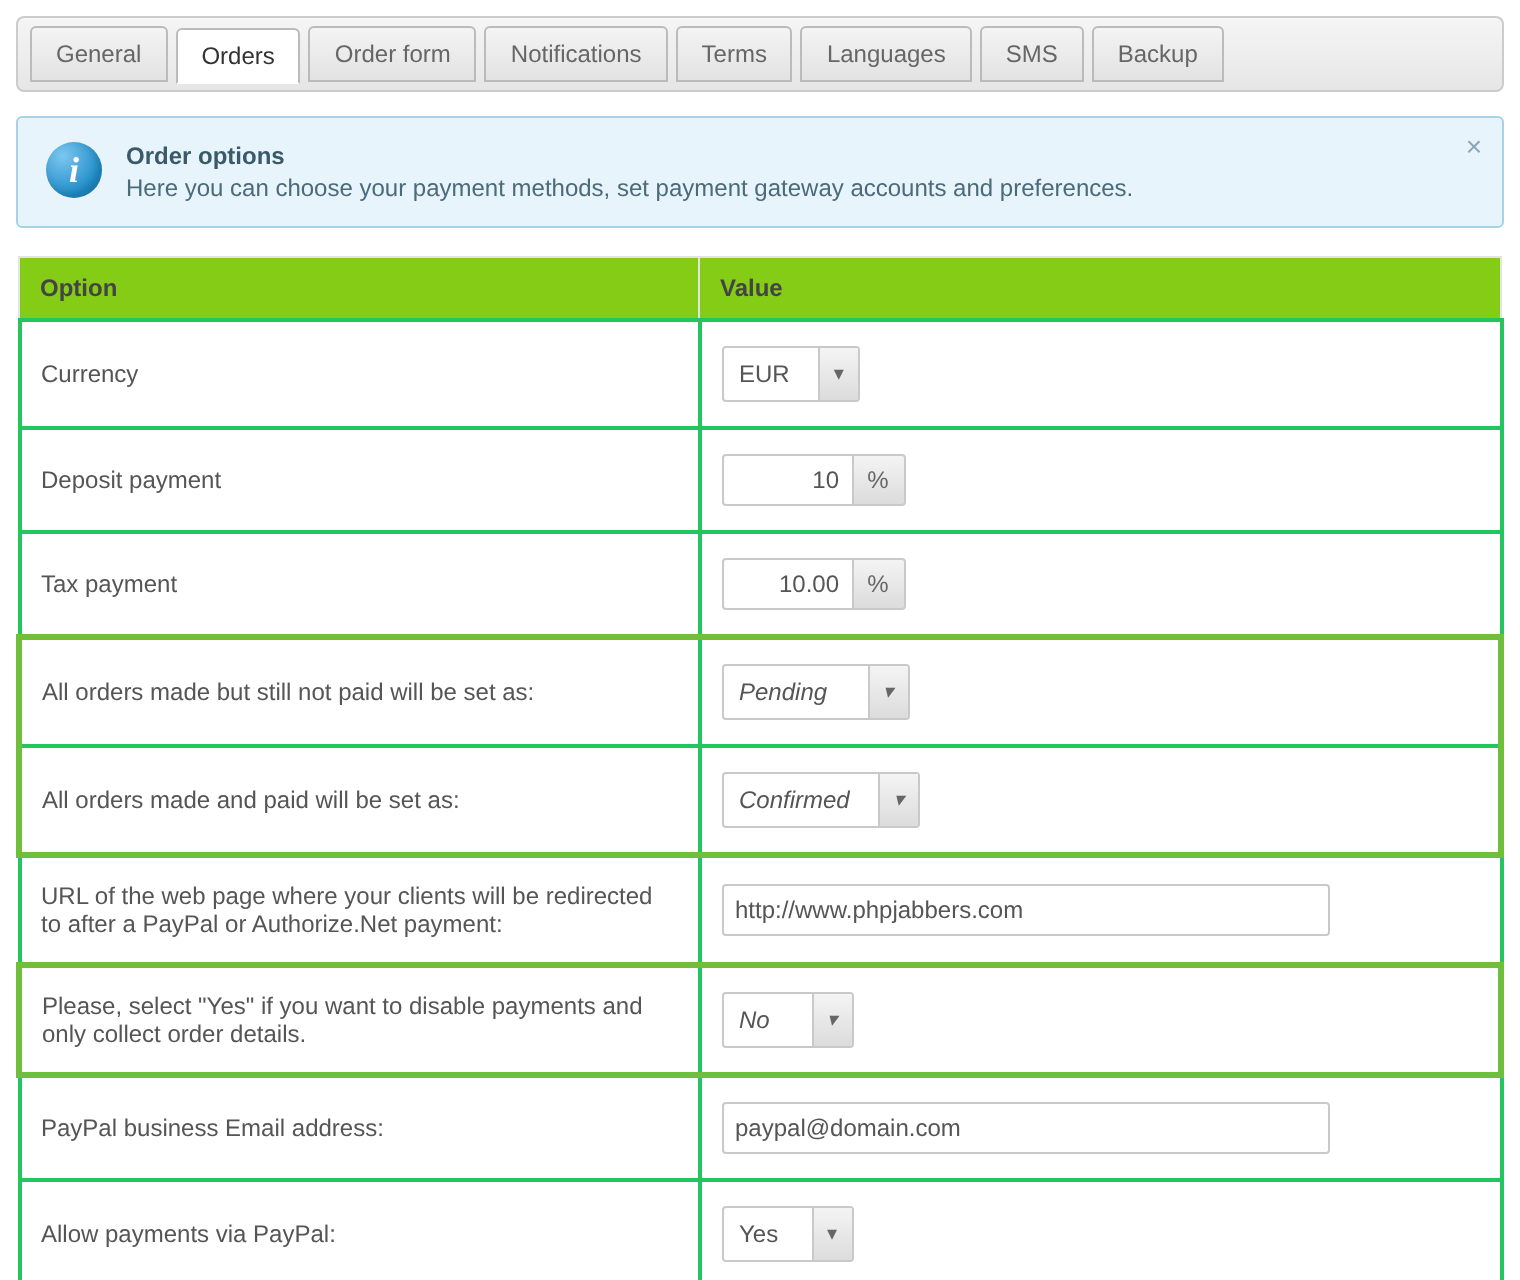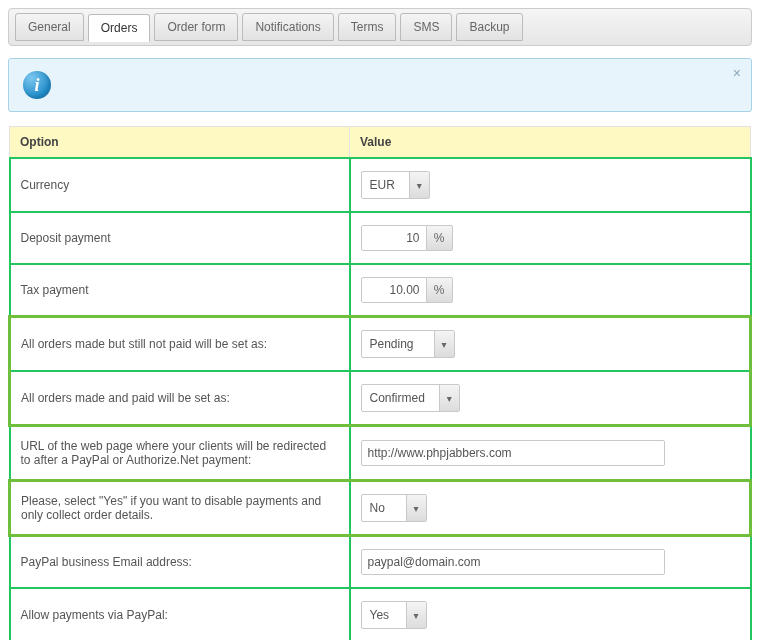--- a/index.html
+++ b/index.html
@@ -67,37 +67,37 @@
   .info-title { font-weight: bold; color: #3a5a6a; margin-bottom: 2px; }
 
   
   table.opts {
     width: 100%;
     border-collapse: collapse;
     margin-top: 14px;
   }
   table.opts th {
     text-align: left;
-    background: #fef9c3;
+    background: #84cc16;
     border: 1px solid #e3e3e3;
     padding: 8px 10px;
     font-weight: bold;
     color: #444;
   }
   table.opts td {
     border: 2px solid #22c55e;
     padding: 12px 10px;
     vertical-align: middle;
     color: #555;
   }
   table.opts td.label { width: 340px; }
   table.opts tr.hl-top td { border-top: 3px solid #6fbf3d; }
   table.opts tr.hl-bot td { border-bottom: 3px solid #6fbf3d; }
   table.opts tr.hl-sides td.label { border-left: 3px solid #6fbf3d; }
-  table.opts tr.hl-sides td.val { border-right: 3px solid #6fbf3d; }
+  table.opts tr.hl-sides td.val { border-right: 3px solid #6fbf3d; font-style: italic; }
   
 
   
   .select, .text-input, .num-input {
     border: 1px solid #c9c9c9;
     background: #fff;
     padding: 5px 6px;
     font-size: 12px;
     color: #555;
     border-radius: 2px;
@@ -132,26 +132,31 @@
 <body>
 
 <div class="page">
 
   <div class="tabbar">
     <div class="tab">General</div>
     <div class="tab active">Orders</div>
     <div class="tab">Order form</div>
     <div class="tab">Notifications</div>
     <div class="tab">Terms</div>
+    <div class="tab">Languages</div>
     <div class="tab">SMS</div>
     <div class="tab">Backup</div>
   </div>
 
   <div class="infobox">
     <div class="info-icon">i</div>
+    <div>
+      <div class="info-title">Order options</div>
+      <div>Here you can choose your payment methods, set payment gateway accounts and preferences.</div>
+    </div>
     <div class="close">×</div>
   </div>
 
   <table class="opts">
     <thead>
       <tr>
         <th>Option</th>
         <th>Value</th>
       </tr>
     </thead>

